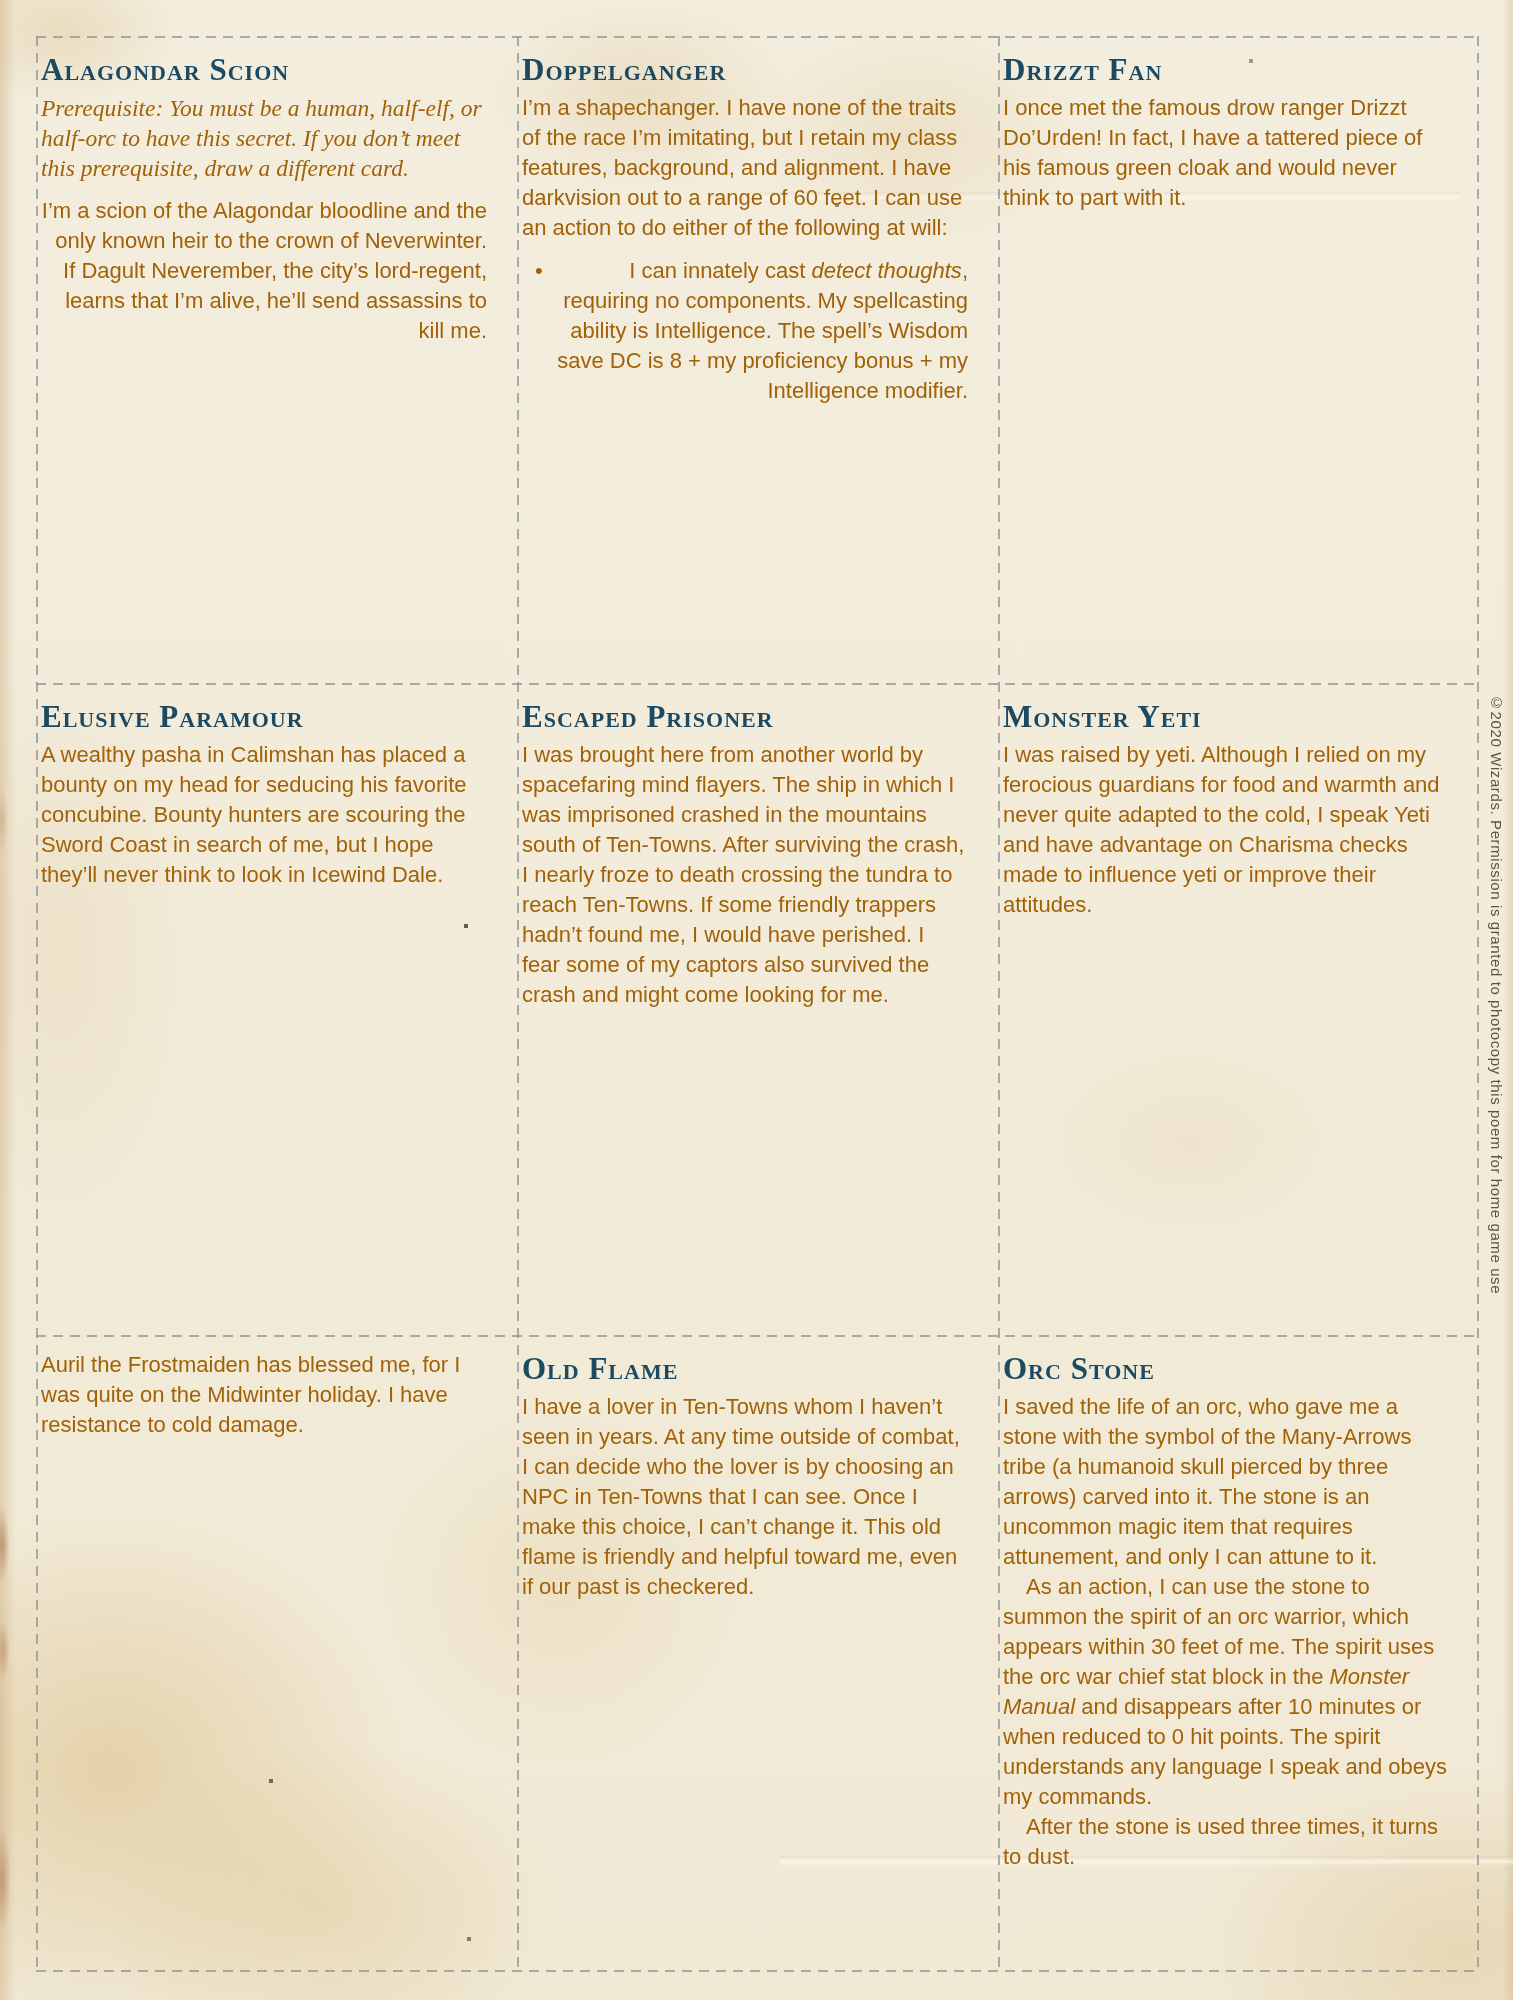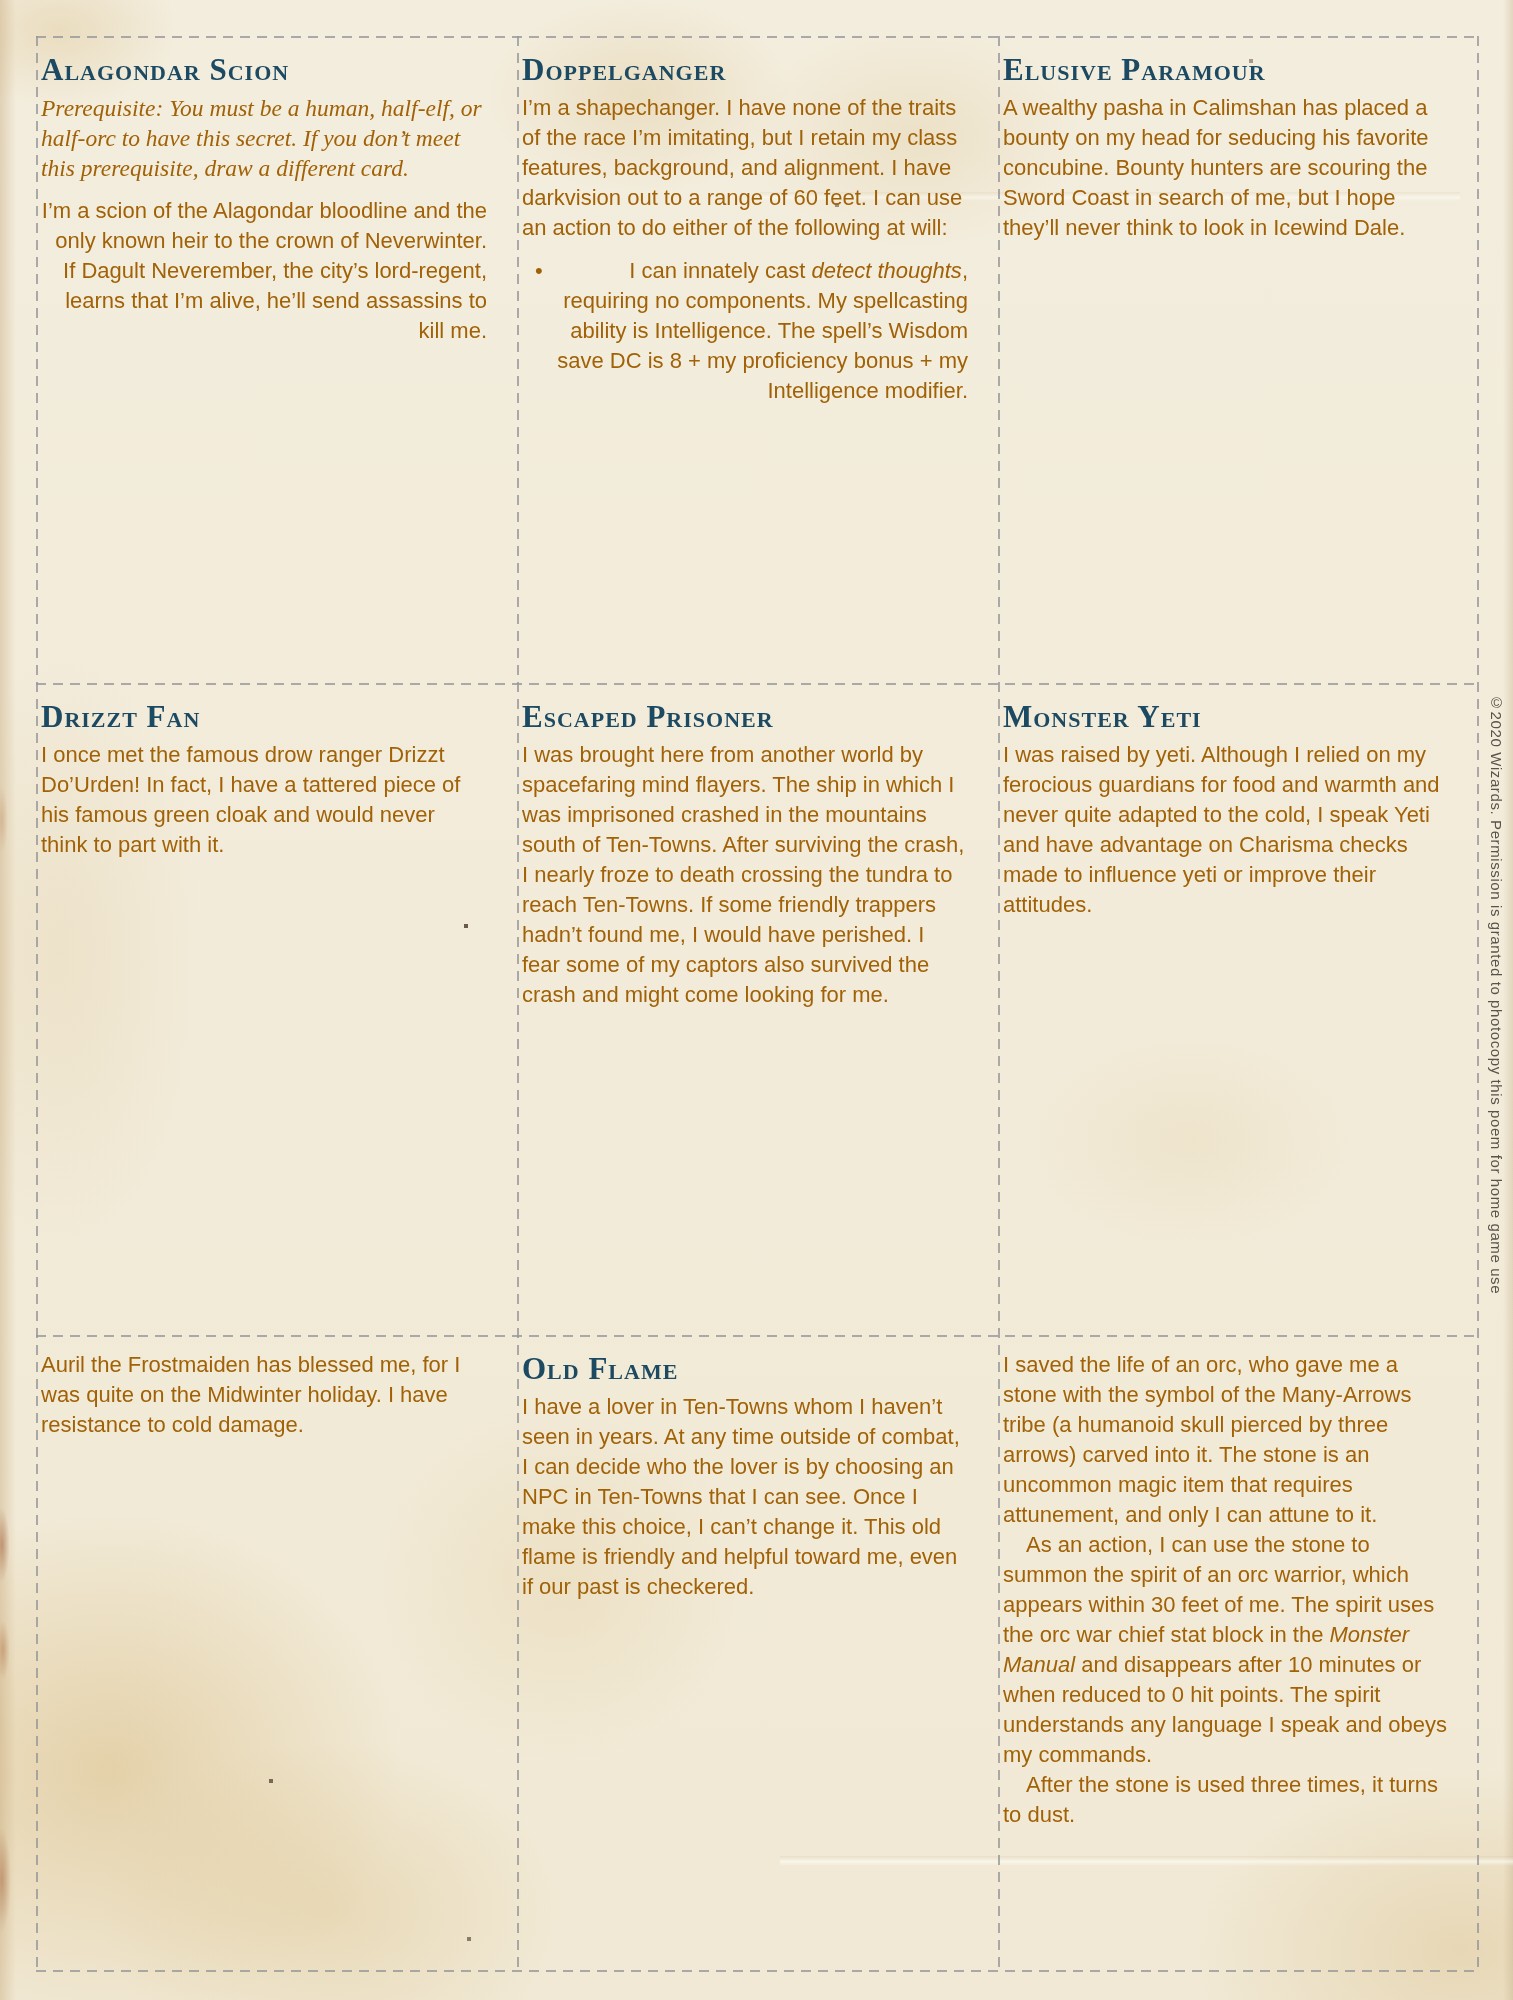--- a/index.html
+++ b/index.html
@@ -139,43 +139,44 @@
         <h2 class="card-title">Alagondar Scion</h2>
         <p class="prereq">Prerequisite: You must be a human, half-elf, or half-orc to have this secret. If you don’t meet this prerequisite, draw a different card.</p>
         <p class="para gap">I’m a scion of the Alagondar bloodline and the only known heir to the crown of Neverwinter. If Dagult Neverember, the city’s lord-regent, learns that I’m alive, he’ll send assassins to kill me.</p>
       </div>
       <div class="card">
         <h2 class="card-title">Doppelganger</h2>
         <p class="para">I’m a shapechanger. I have none of the traits of the race I’m imitating, but I retain my class features, background, and alignment. I have darkvision out to a range of 60 feet. I can use an action to do either of the following at will:</p>
         <p class="bullet gap">I can innately cast <i>detect thoughts</i>, requiring no components. My spellcasting ability is Intelligence. The spell’s Wisdom save DC is 8 + my proficiency bonus + my Intelligence modifier.</p>
       </div>
       <div class="card">
+        <h2 class="card-title">Drizzt Fan</h2>
+        <p class="para">I once met the famous drow ranger Drizzt Do’Urden! In fact, I have a tattered piece of his famous green cloak and would never think to part with it.</p>
+      </div>
+      <div class="card">
         <h2 class="card-title">Elusive Paramour</h2>
         <p class="para">A wealthy pasha in Calimshan has placed a bounty on my head for seducing his favorite concubine. Bounty hunters are scouring the Sword Coast in search of me, but I hope they’ll never think to look in Icewind Dale.</p>
-      </div>
-      <div class="card">
-        <h2 class="card-title">Drizzt Fan</h2>
-        <p class="para">I once met the famous drow ranger Drizzt Do’Urden! In fact, I have a tattered piece of his famous green cloak and would never think to part with it.</p>
       </div>
       <div class="card">
         <h2 class="card-title">Escaped Prisoner</h2>
         <p class="para">I was brought here from another world by spacefaring mind flayers. The ship in which I was imprisoned crashed in the mountains south of Ten-Towns. After surviving the crash, I nearly froze to death crossing the tundra to reach Ten-Towns. If some friendly trappers hadn’t found me, I would have perished. I fear some of my captors also survived the crash and might come looking for me.</p>
       </div>
       <div class="card">
         <h2 class="card-title">Monster Yeti</h2>
         <p class="para">I was raised by yeti. Although I relied on my ferocious guardians for food and warmth and never quite adapted to the cold, I speak Yeti and have advantage on Charisma checks made to influence yeti or improve their attitudes.</p>
       </div>
       <div class="card">
         <p class="para">Auril the Frostmaiden has blessed me, for I was quite on the Midwinter holiday. I have resistance to cold damage.</p>
       </div>
       <div class="card">
         <h2 class="card-title">Old Flame</h2>
         <p class="para">I have a lover in Ten-Towns whom I haven’t seen in years. At any time outside of combat, I can decide who the lover is by choosing an NPC in Ten-Towns that I can see. Once I make this choice, I can’t change it. This old flame is friendly and helpful toward me, even if our past is checkered.</p>
       </div>
       <div class="card">
+        <h2 class="card-title">Orc Stone</h2>
         <p class="para">I saved the life of an orc, who gave me a stone with the symbol of the Many-Arrows tribe (a humanoid skull pierced by three arrows) carved into it. The stone is an uncommon magic item that requires attunement, and only I can attune to it.</p>
         <p class="indent">As an action, I can use the stone to summon the spirit of an orc warrior, which appears within 30 feet of me. The spirit uses the <b>orc war chief</b> stat block in the <i>Monster Manual</i> and disappears after 10 minutes or when reduced to 0 hit points. The spirit understands any language I speak and obeys my commands.</p>
         <p class="indent">After the stone is used three times, it turns to dust.</p>
       </div>
     </div>
 
   <div class="copyright">©2020 Wizards. Permission is granted to photocopy this poem for home game use</div>
 </div>
 
 </body></html>

